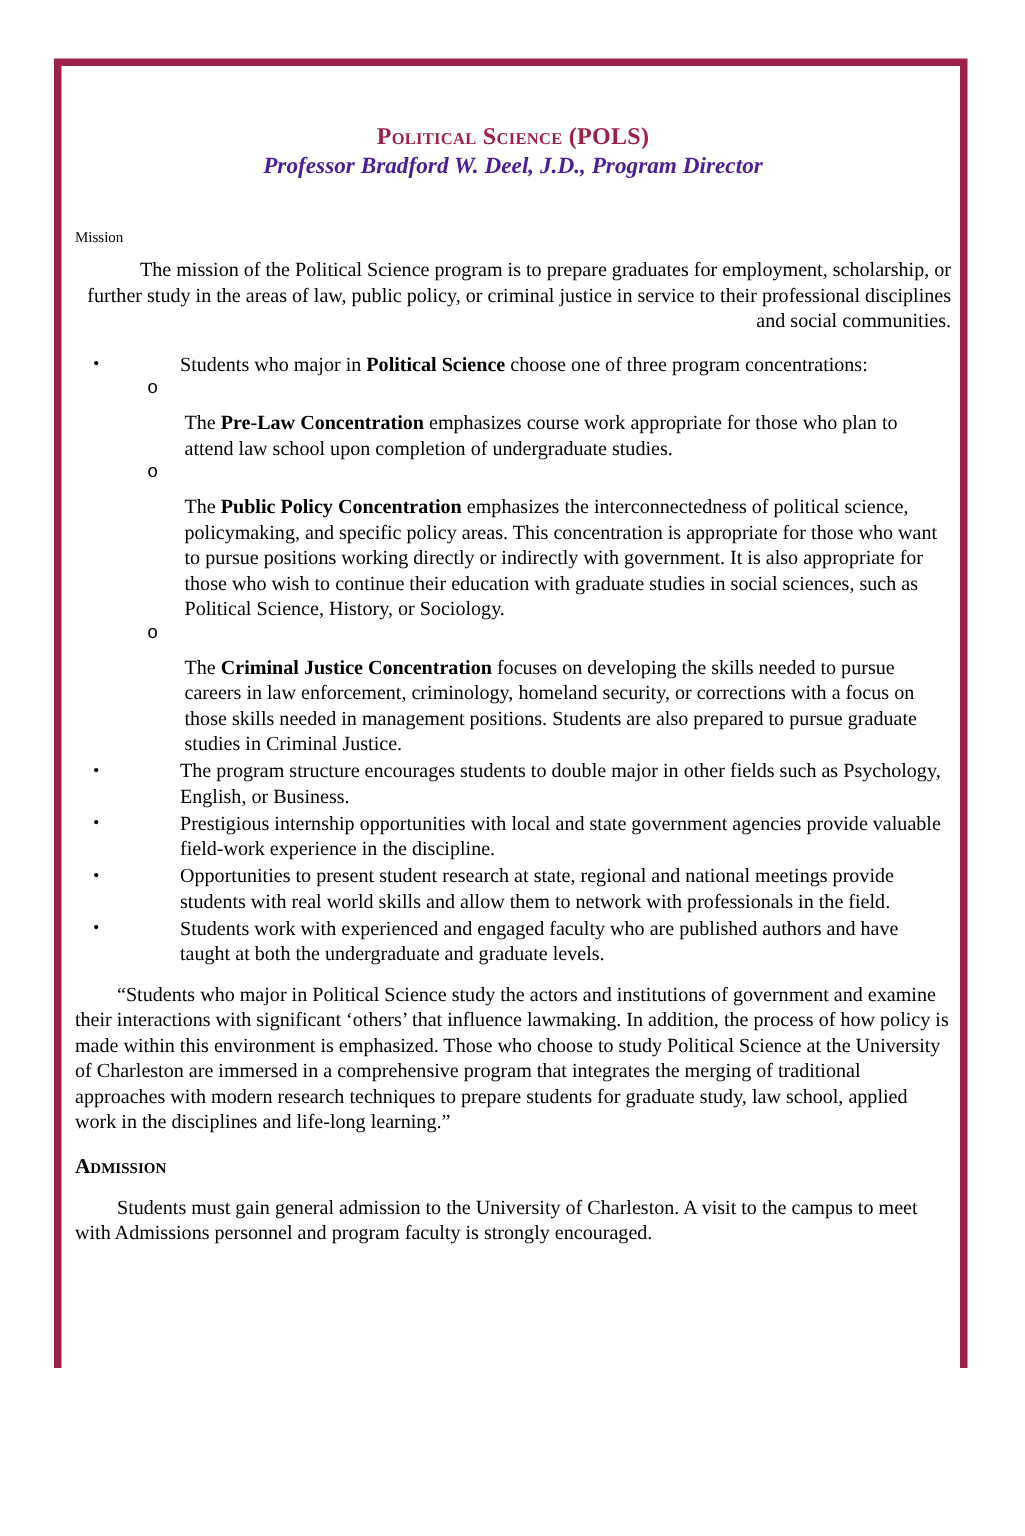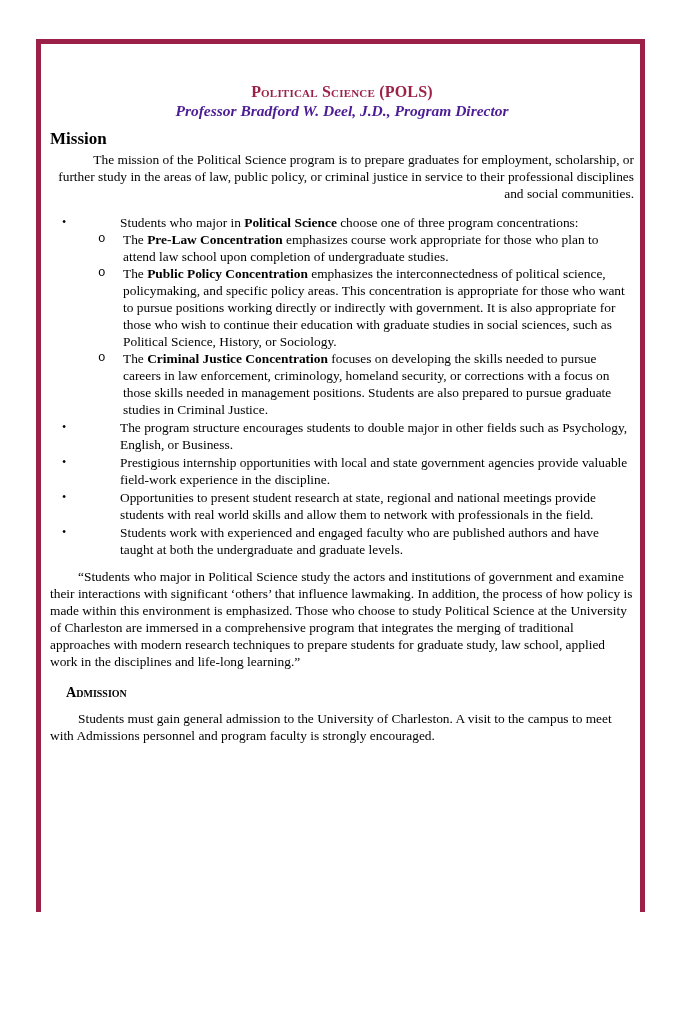--- a/index.html
+++ b/index.html
@@ -43,23 +43,23 @@
     letter-spacing: 0.2px;
   }
   .doc-subtitle {
     font-size: 15.5px;
     font-weight: bold;
     font-style: italic;
     line-height: 19px;
     color: #4c1d95;
   }
   .h-plain {
-    font-weight: bold;
-    font-size: 17px;
-    margin-top: 10px;
+    font-weight: normal;
+    font-size: 10px;
+    margin-top: 30px;
     line-height: 17px;
   }
   .h-smallcaps {
     font-weight: bold;
     font-variant: small-caps;
     font-size: 14.2px;
     line-height: 17px;
   }
   .para { margin-top: 4px; text-indent: 28px; text-align: right; }
   .para-quote { margin-top: 10px; text-indent: 28px; }
@@ -72,24 +72,24 @@
     font-size: 12px;
   }
   .li1 > .text { flex: 1; margin-left: 32px; }
   .li2 { display: flex; margin-left: 48px; }
   .li2 > .marker {
     width: 25px;
     flex: 0 0 25px;
     font-size: 12.5px;
     font-family: "Liberation Mono", monospace;
   }
-  .li2 > .text { flex: 1; }
+  .li2 > .text { flex: 1; margin-top: 22px; }
   .b { font-weight: bold; }
   .sec-faculty { margin-top: 12px; }
-  .sec-admission { margin-top: 14px; margin-left: 16px; }
+  .sec-admission { margin-top: 14px; }
   .para-admission { margin-top: 9px; text-indent: 28px; }
   .footer {
     position: absolute;
     left: 0;
     right: 0;
     bottom: 4px;
     text-align: center;
     font-size: 11.5px;
     line-height: 15px;
   }

